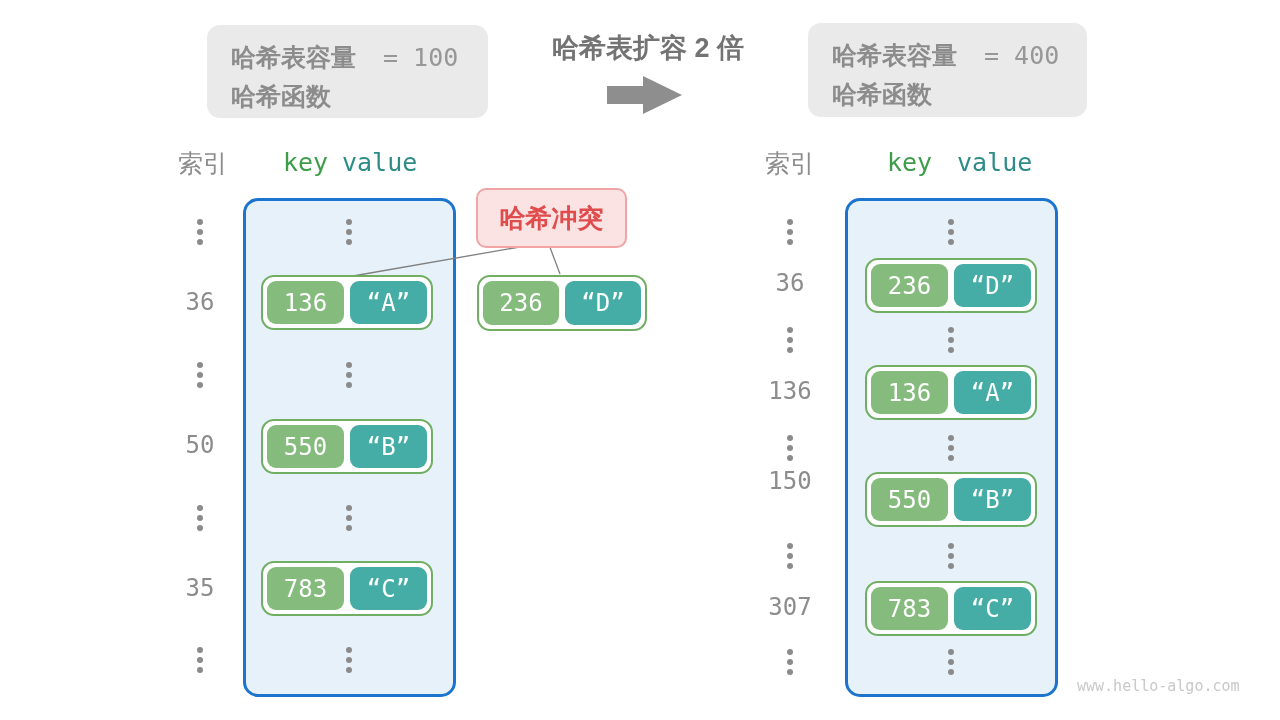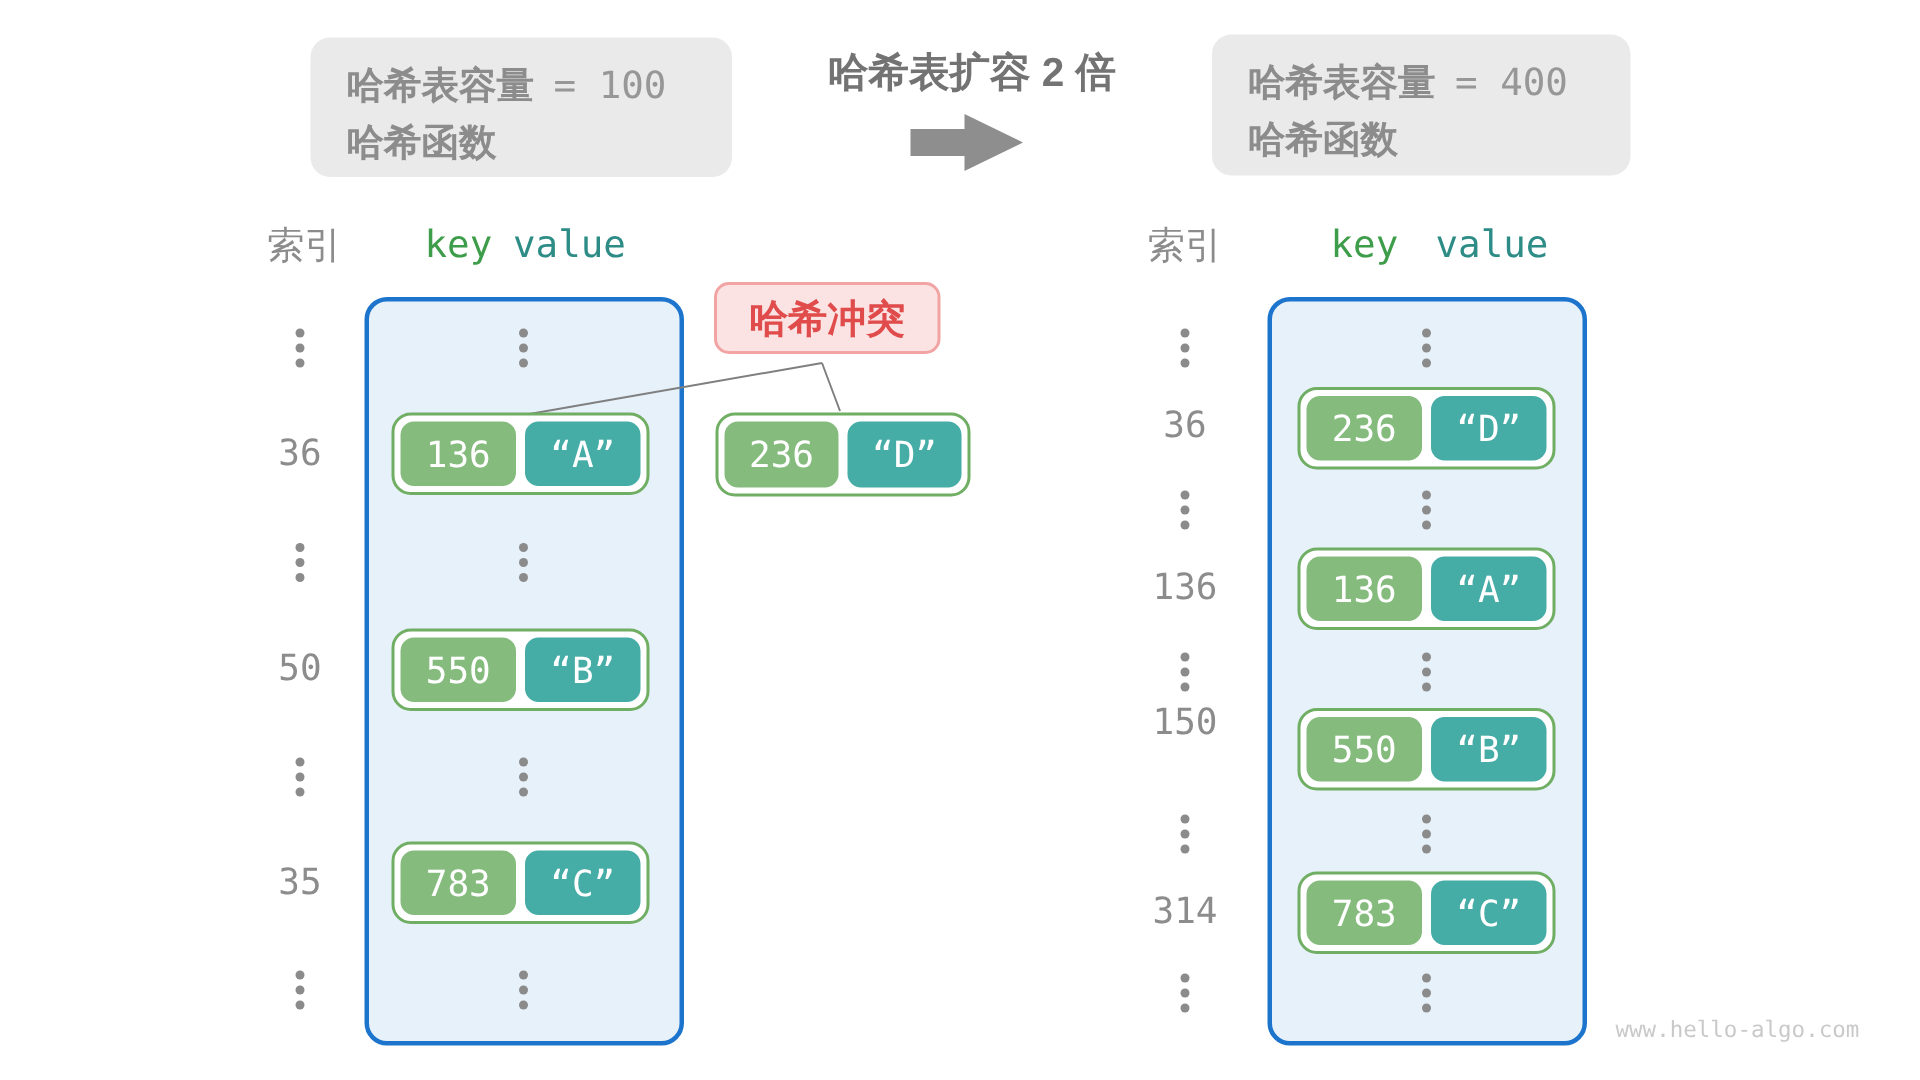--- a/index.html
+++ b/index.html
@@ -6,21 +6,21 @@
   #canvas {
     position:relative; width:1280px; height:720px; background:#ffffff;
     font-family:"Liberation Sans", sans-serif; overflow:hidden;
   }
 
   
   .info-box {
     position:absolute; background:var(--info_box_bg,#EAEAEA); border-radius:13px;
     padding:13px 0 0 24px; box-sizing:border-box; color:var(--muted_text,#8C8C8C);
   }
-  .info-line { display:flex; align-items:baseline; gap:13px; line-height:38px; white-space:nowrap; }
+  .info-line { display:flex; align-items:baseline; gap:27px; line-height:38px; white-space:nowrap; }
   .info-label { font-weight:700; font-size:25px; }
   .info-value { font-family:"DejaVu Sans Mono", monospace; font-size:25px; color:#979797; }
 
   
   .expand-title { position:absolute; left:528px; top:30px; width:240px; text-align:center;
     font-size:27px; font-weight:700; color:#737373; white-space:nowrap; }
 
   
   .idx-header { position:absolute; font-size:25px; color:var(--muted_text,#8C8C8C); }
   .key-header { position:absolute; font-size:25px; font-weight:500; color:var(--header_key_green,#3E9D4A);
@@ -51,21 +51,21 @@
   }
   .key-cell, .value-cell {
     flex:1; border-radius:9px; color:#ffffff; display:flex; align-items:center; justify-content:center;
     font-family:"DejaVu Sans Mono", monospace; font-size:24px; font-weight:500;
   }
   .key-cell { background:var(--key_green,#85BB7D); }
   .value-cell { background:var(--value_teal,#45ACA6); }
 
   
   .collision-label {
-    position:absolute; left:476px; top:188px; width:151px; height:48px; box-sizing:border-box;
+    position:absolute; left:476px; top:188px; width:151px; height:60px; box-sizing:border-box;
     background:var(--collision_bg,#FBE3E3); border:2px solid var(--collision_border,#F2A3A3);
     border-radius:10px; display:flex; align-items:center; justify-content:center;
     color:var(--collision_text,#E04B4B); font-size:26px; font-weight:700; z-index:4;
   }
 
   .connector-svg { position:absolute; left:0; top:0; z-index:2; pointer-events:none; }
   .arrow-svg { position:absolute; left:600px; top:70px; z-index:2; }
 
   .watermark { position:absolute; left:1077px; top:677px; font-size:15px;
     color:var(--watermark_text,#C9C9C9); font-family:"DejaVu Sans Mono", monospace; }
@@ -229,21 +229,21 @@
     </div>
   <div class="dots" style="left:948px; top:649px;">
       <i></i>
       <i></i>
       <i></i>
     </div>
 
   <div class="idx-label" style="left:755px; top:269px;">36</div>
   <div class="idx-label" style="left:755px; top:377px;">136</div>
   <div class="idx-label" style="left:755px; top:467px;">150</div>
-  <div class="idx-label" style="left:755px; top:593px;">314</div>
+  <div class="idx-label" style="left:755px; top:593px;">307</div>
 
   <div class="pair" style="left:865px; top:258px;">
     <div class="key-cell">236</div>
     <div class="value-cell">“D”</div>
   </div>
   <div class="pair" style="left:865px; top:365px;">
     <div class="key-cell">136</div>
     <div class="value-cell">“A”</div>
   </div>
   <div class="pair" style="left:865px; top:472px;">

